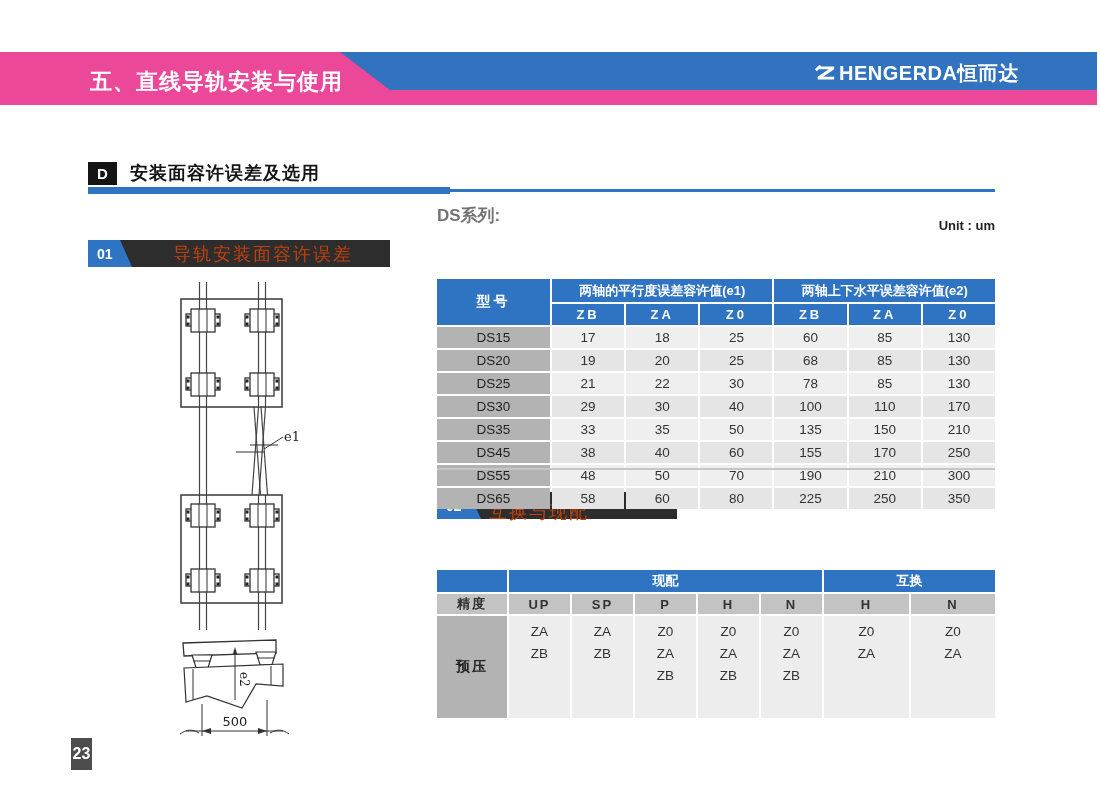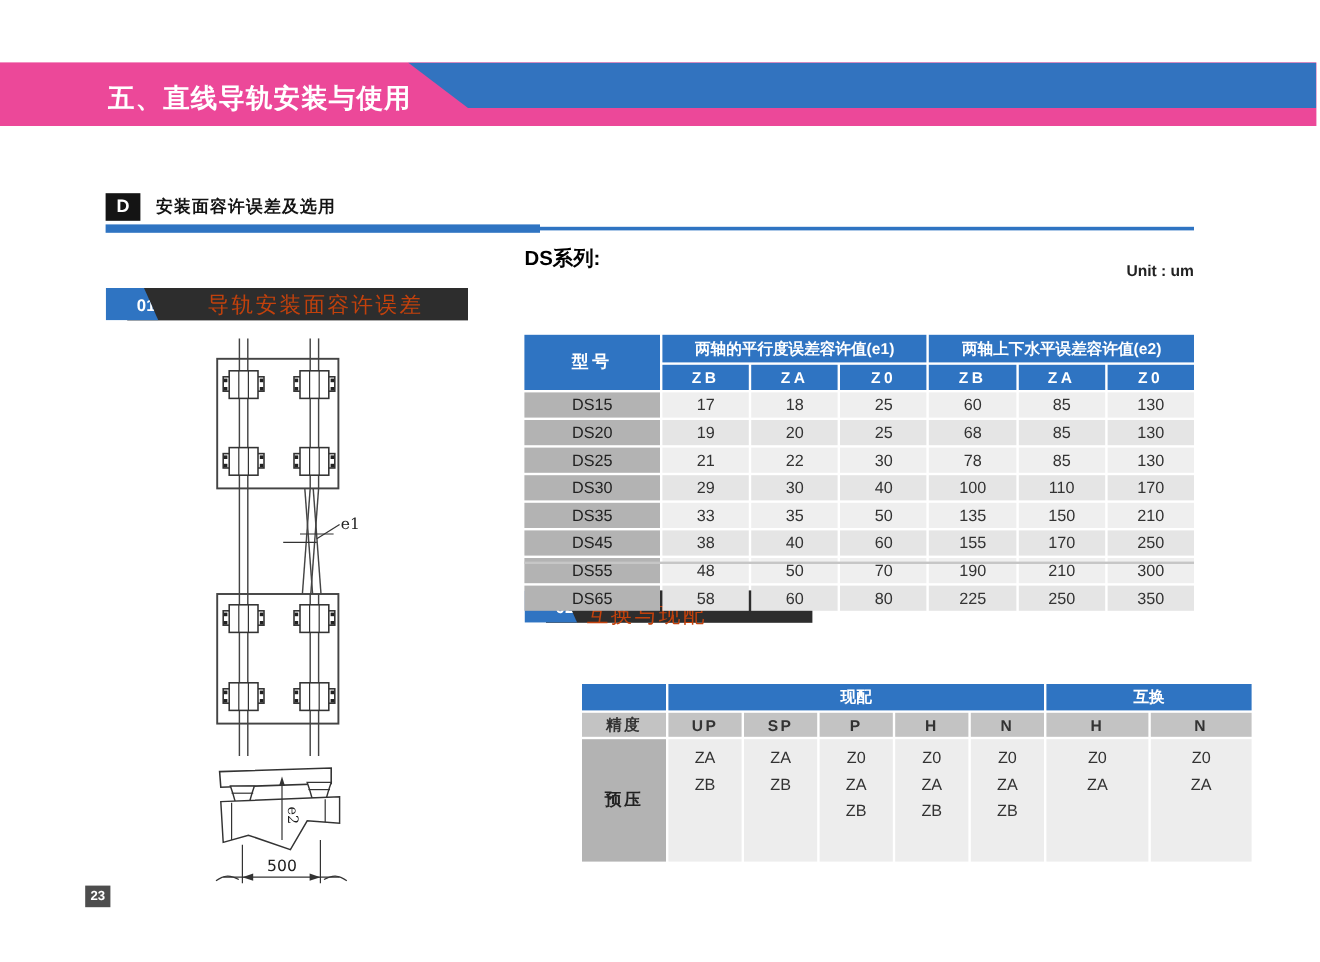--- a/index.html
+++ b/index.html
@@ -11,34 +11,34 @@
   .topbar-blue{position:absolute;left:340px;top:0;width:757px;height:38px;background:#3273bf;
                clip-path:polygon(0 0,100% 0,100% 100%,50px 100%);}
   .top-title{position:absolute;left:90px;top:15px;color:#fff;font-size:22px;font-weight:bold;letter-spacing:1px;}
   .logo{position:absolute;top:6px;right:78px;height:30px;display:flex;align-items:center;gap:3px;color:#fff;}
   .logo-text{font-size:20px;font-weight:bold;letter-spacing:.5px;}
 
   
   .sec{position:absolute;left:88px;top:161px;display:flex;align-items:center;gap:13px;}
   .sec-badge{width:29px;height:23px;background:#141414;color:#fff;font-weight:bold;font-size:15px;
              display:flex;align-items:center;justify-content:center;}
-  .sec-title{font-size:14px;font-weight:bold;color:#141414;letter-spacing:1px;}
+  .sec-title{font-size:18px;font-weight:bold;color:#141414;letter-spacing:1px;}
   .rule-thick{position:absolute;left:88px;top:187px;width:362px;height:7px;background:#2f74c2;}
   .rule-thin{position:absolute;left:450px;top:189px;width:545px;height:3px;background:#2f74c2;}
 
-  .ds-label{position:absolute;left:437px;top:204px;color:#000000;font-size:17px;font-weight:bold;}
+  .ds-label{position:absolute;left:437px;top:204px;color:#737373;font-size:17px;font-weight:bold;}
   .unit{position:absolute;left:845px;top:218px;width:150px;text-align:right;font-size:13px;color:#222;font-weight:bold;}
 
   
   .numlabel{position:absolute;height:27px;}
   .numlabel .bar{position:absolute;left:18px;right:0;top:0;bottom:0;background:#2d2d2d;}
   .numlabel .para{position:absolute;left:0;top:0;width:44px;height:27px;background:#2f74c2;
                   clip-path:polygon(0 0,32px 0,44px 100%,0 100%);
                   color:#fff;font-size:14px;font-weight:bold;display:flex;align-items:center;
-                  padding-left:26px;box-sizing:border-box;}
+                  padding-left:9px;box-sizing:border-box;}
   .numlabel .txt{position:absolute;top:0;bottom:0;display:flex;align-items:center;
                  color:#c2410c;font-size:18px;font-weight:normal;letter-spacing:2px;}
   #label01{left:88px;top:240px;width:302px;}
   #label01 .txt{left:85px;}
   #label02{left:437px;top:492px;width:240px;}
   #label02 .txt{left:52px;margin-top:12px;}
 
   
   .t1{position:absolute;left:437px;top:238px;width:558px;display:grid;
       grid-template-columns:113px repeat(6,1fr);
@@ -49,43 +49,52 @@
   .t1 .g1{grid-column:2/5;}
   .t1 .g2{grid-column:5/8;}
   .t1 .sub{letter-spacing:3px;}
   .t1 .model{background:#b3b3b3;color:#222;}
   .t1 .alt{background:#e5e5e5;}
   .t1-bottom{position:absolute;left:437px;top:468px;width:558px;height:2px;background:#c6c6c6;}
 
   
   .t2{position:absolute;left:437px;top:570px;width:558px;display:grid;
       grid-template-columns:70px repeat(5,61px) 85px 84px;
-      grid-template-rows:22px 20px 102px;gap:2px;margin-left:48px;}
+      grid-template-rows:22px 20px 102px;gap:2px;}
   .t2 .gm{grid-column:2/7;}
   .t2 .gi{grid-column:7/9;}
   .t2 .h2{background:#c3c3c3;font-weight:bold;color:#333;font-size:13px;letter-spacing:2px;}
   .t2 .preload{background:#b3b3b3;font-weight:bold;color:#222;letter-spacing:2px;font-size:14px;}
   .t2 .bodycell{background:#ededed;flex-direction:column;justify-content:flex-start;
                 padding-top:5px;box-sizing:border-box;line-height:22px;font-size:13.5px;}
 
   
   .diagram{position:absolute;left:140px;top:280px;}
 
   
-  .pagenum{position:absolute;left:71px;top:738px;width:21px;height:18px;background:#4d4d4d;
-           color:#fff;font-size:11px;font-weight:bold;display:flex;align-items:center;justify-content:center;}
+  .pagenum{position:absolute;left:71px;top:738px;width:21px;height:32px;background:#4d4d4d;
+           color:#fff;font-size:16px;font-weight:bold;display:flex;align-items:center;justify-content:center;}
 </style>
 </head>
 <body>
 
 <div class="page">
 
   <div class="topbar">
     <div class="topbar-blue"></div>
     <div class="top-title">五、直线导轨安装与使用</div>
+    <div class="logo">
+      <span style="display:inline-flex;">
+        <svg width="22" height="20" viewBox="0 0 24 20">
+          <polygon points="4,3 22,3 22,6 10,14 22,14 22,17 4,17 4,14 16,6 4,6" fill="#ffffff"></polygon>
+          <polygon points="1,6 6,1 8,3 3,8" fill="#ffffff"></polygon>
+        </svg>
+      </span>
+      <span class="logo-text">HENGERDA恒而达</span>
+    </div>
   </div>
 
   <div class="sec">
     <div class="sec-badge">D</div>
     <div class="sec-title">安装面容许误差及选用</div>
   </div>
   <div class="rule-thick"></div>
   <div class="rule-thin"></div>
 
   <div class="ds-label">DS系列:</div>

